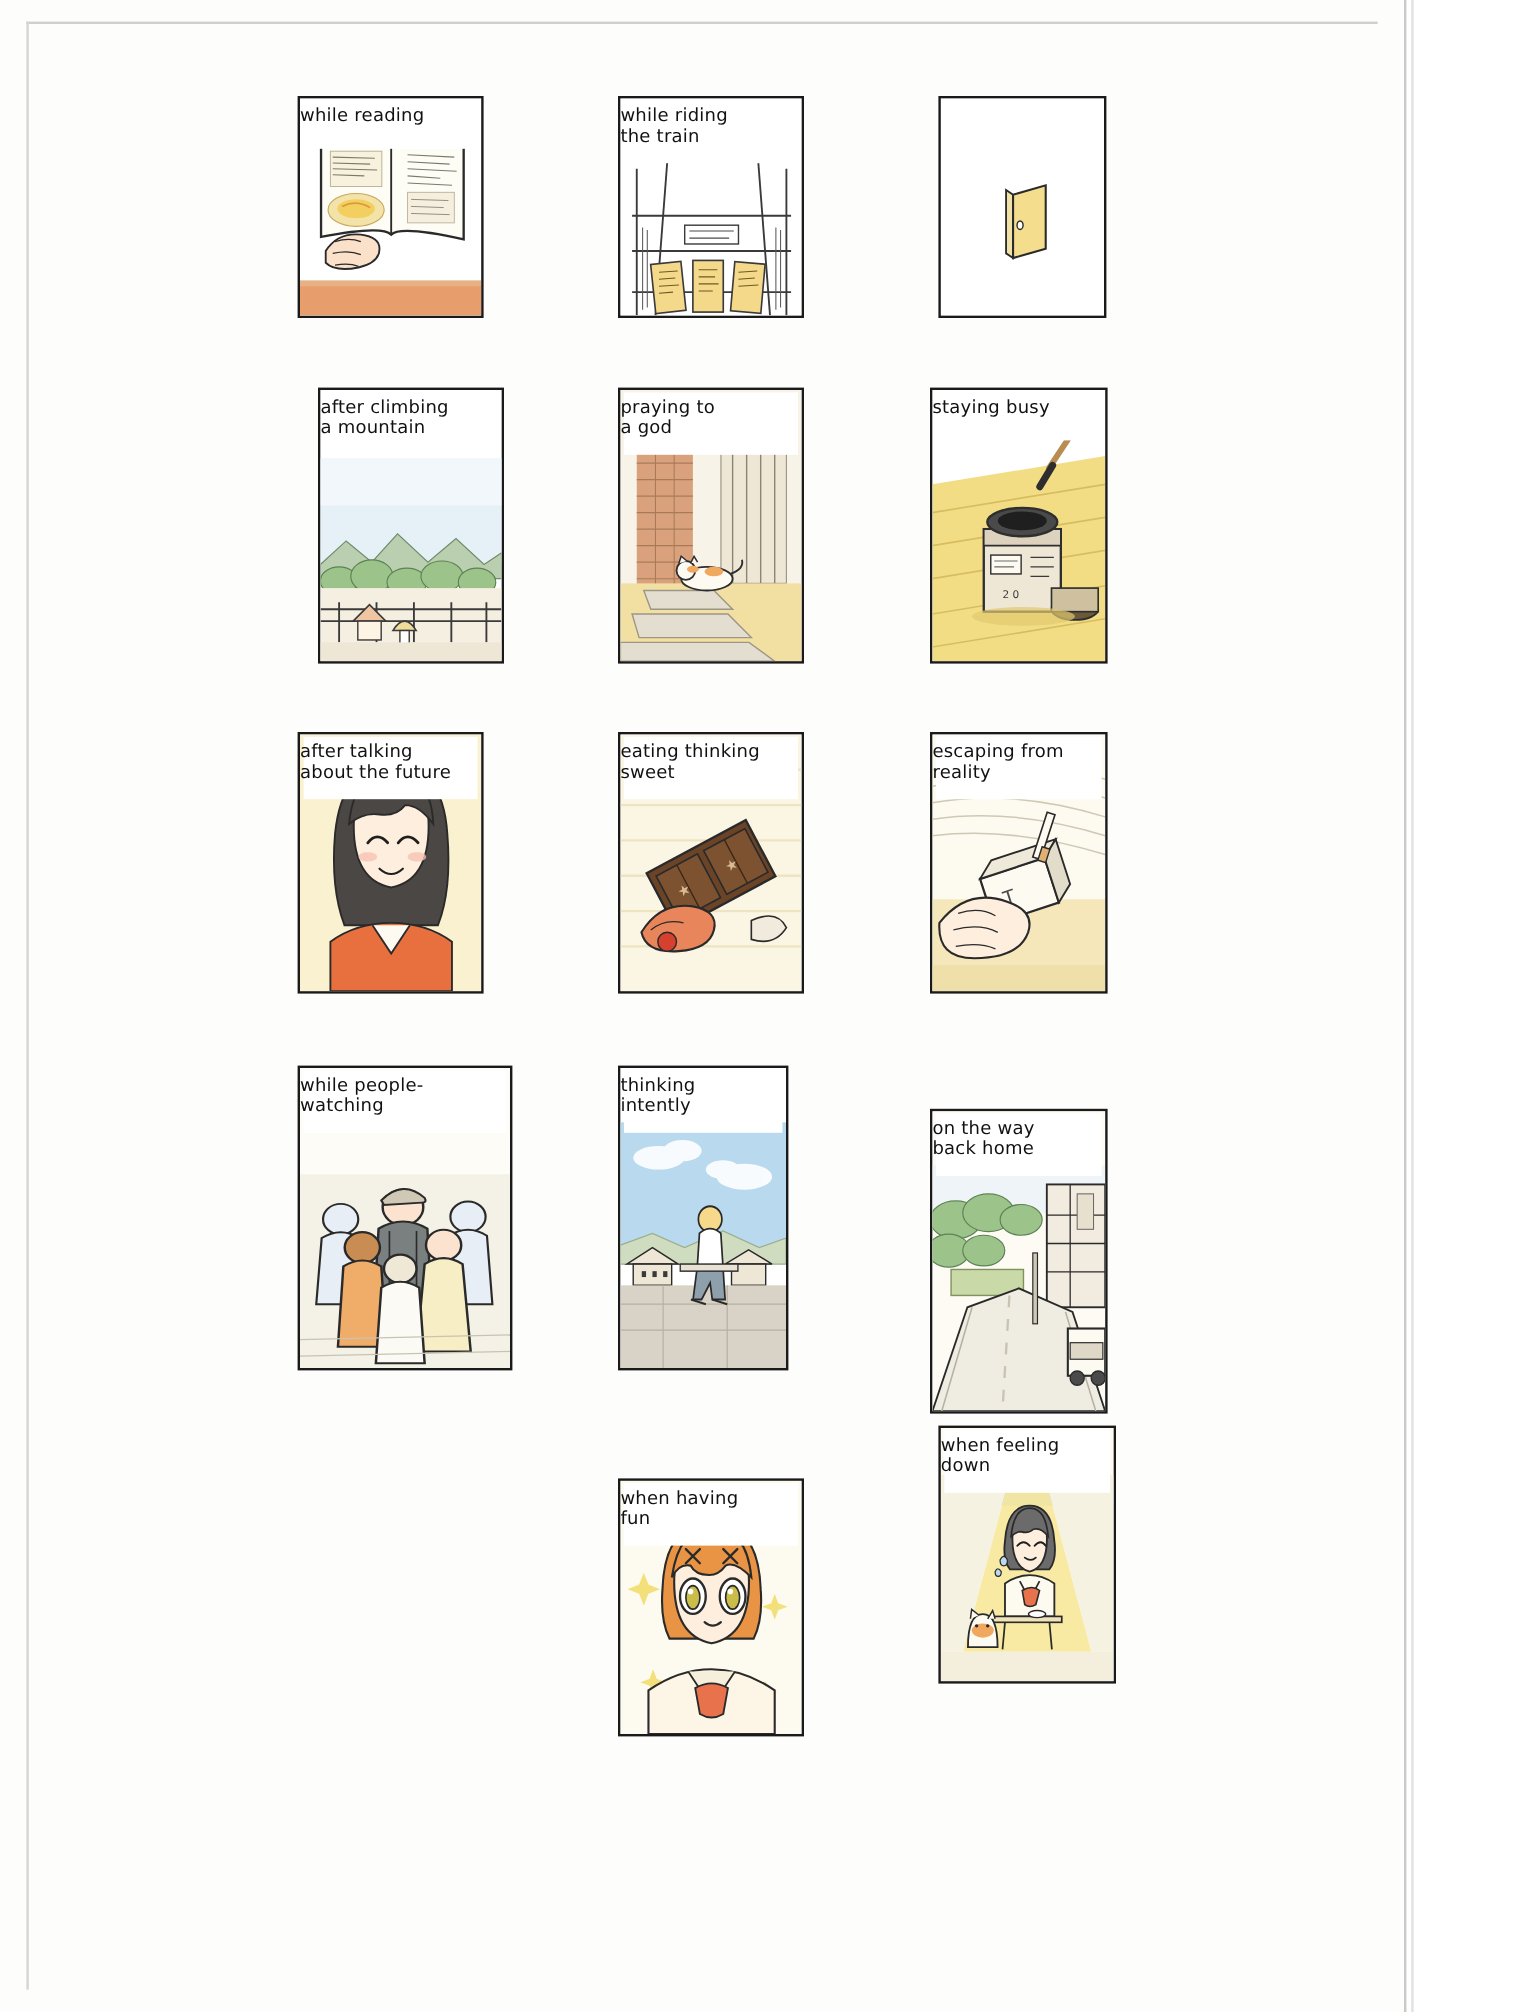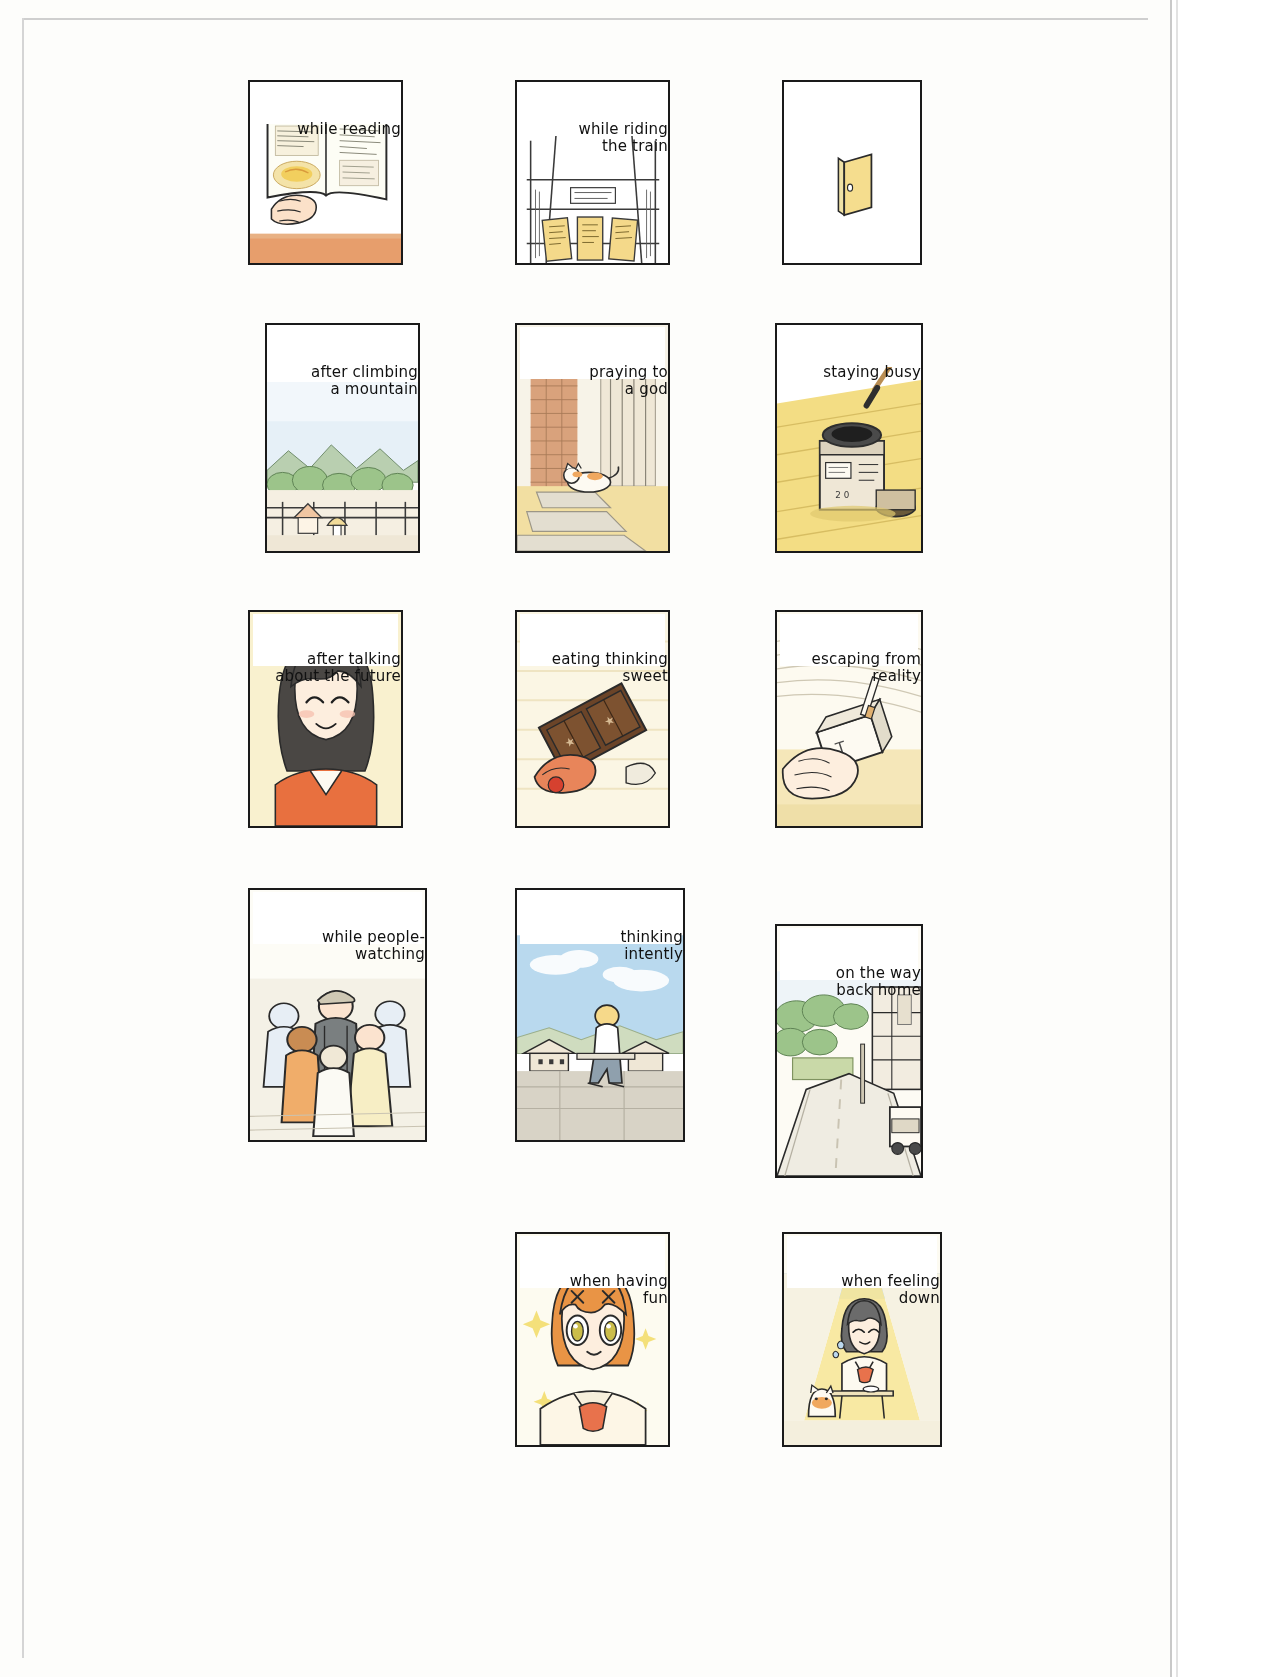--- a/index.html
+++ b/index.html
@@ -64,29 +64,28 @@
   .panel {
     position: absolute;
     background: #ffffff;
     border: 2.5px solid #1a1a1a;
     box-sizing: border-box;
     overflow: hidden;
   }
   .panel-caption {
     position: absolute;
     left: 0; right: 0; top: 6px;
-    text-align: right;
+    text-align: left;
     font-family: "DejaVu Sans", sans-serif;
     font-size: 15px;
     line-height: 1.15;
     color: #111;
     z-index: 6;
     letter-spacing: 0.2px;
     pointer-events: none;
-    margin-top: 33px;
   }
   .panel-art {
     position: absolute;
     left: 0; right: 0; bottom: 0; top: 0;
     z-index: 1;
   }
   .panel-art svg { display:block; width:100%; height:100%; }
 
   
   .cap-bg {
@@ -521,21 +520,21 @@
           </g>
         </svg>
       </div>
       <div class="cap-bg tall"></div>
       <div class="panel-caption">
         <span>while people-</span><br>
         <span>watching</span>
       </div>
     </div>
 
-    <div class="panel" style="left:515px; top:888px; width:170px; height:254px;padding-left:20px;">
+    <div class="panel" style="left:515px; top:888px; width:142px; height:254px;padding-left:20px;">
       <div class="panel-art">
         <svg viewBox="0 0 155 254" preserveAspectRatio="none">
           <rect x="0" y="0" width="155" height="254" fill="#ffffff"></rect>
 
           <rect x="0" y="46" width="155" height="118" fill="#b9d9ee"></rect>
 
           <g fill="#ffffff" opacity="0.9">
             <ellipse cx="36" cy="76" rx="24" ry="10"></ellipse>
             <ellipse cx="58" cy="70" rx="18" ry="9"></ellipse>
             <ellipse cx="116" cy="92" rx="26" ry="11"></ellipse>
@@ -667,21 +666,21 @@
           <path d="M64 176 q14 -8 28 0 l-4 22 q-10 6 -20 0 Z" fill="#e8724c" stroke="#2a2a2a" stroke-width="1.6"></path>
         </svg>
       </div>
       <div class="cap-bg tall"></div>
       <div class="panel-caption">
         <span>when having</span><br>
         <span>fun</span>
       </div>
     </div>
 
-    <div class="panel" style="left:782px; top:1232px; width:160px; height:215px;">
+    <div class="panel" style="left:782px; top:1188px; width:148px; height:215px;">
       <div class="panel-art">
         <svg viewBox="0 0 140 215" preserveAspectRatio="none">
           <rect x="0" y="0" width="140" height="215" fill="#fdfbf2"></rect>
 
           <rect x="0" y="40" width="140" height="26" fill="#a8cfe4"></rect>
 
           <path d="M56 40 L84 40 L122 190 L18 190 Z" fill="#f7e79a" opacity="0.9"></path>
 
           <path d="M0 40 L56 40 L18 190 L0 190 Z" fill="#f6f2e2"></path>
           <path d="M84 40 L140 40 L140 190 L122 190 Z" fill="#f6f2e2"></path>

